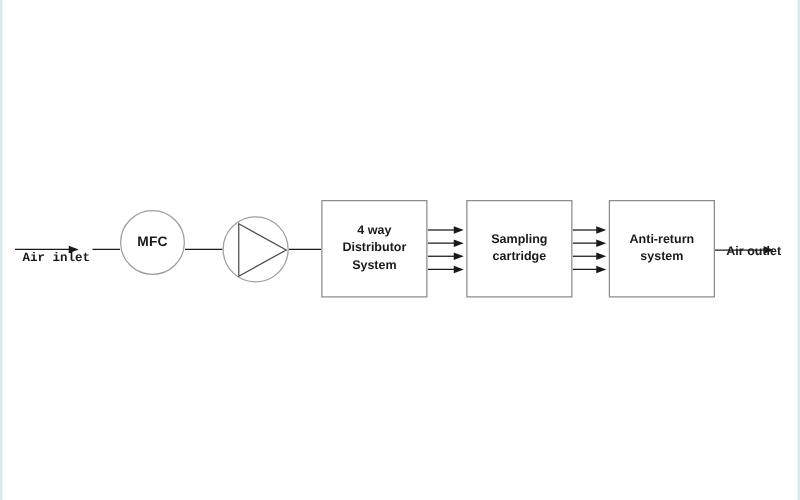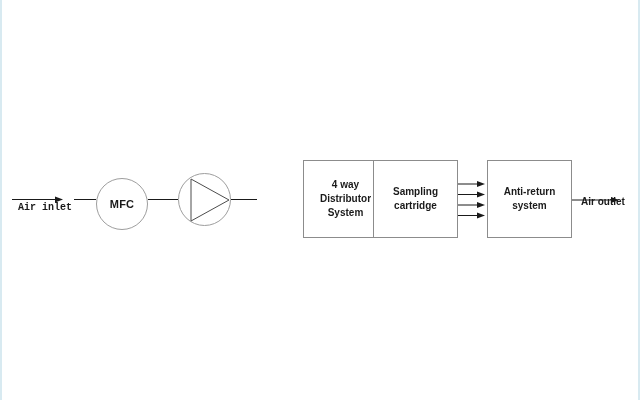--- a/index.html
+++ b/index.html
@@ -36,21 +36,21 @@
     box-sizing: border-box;
     border: 1.5px solid #9e9e9e;
     border-radius: 50%;
     background: #ffffff;
     display: flex;
     align-items: center;
     justify-content: center;
   }
   .circle-mfc {
     left: 96px;
-    top: 178px;
+    top: 168px;
     width: 52px;
     height: 52px;
     font-size: 11px;
     font-weight: 600;
     color: #1a1a1a;
     letter-spacing: 0.2px;
   }
   .circle-pump {
     left: 178px;
     top: 173px;
@@ -70,21 +70,21 @@
     align-items: center;
     justify-content: center;
     text-align: center;
     font-size: 10px;
     font-weight: 600;
     line-height: 1.4;
     color: #1a1a1a;
     white-space: pre-line;
     padding: 2px;
   }
-  .box-distributor { left: 257px; margin-left: 46px; }
+  .box-distributor { left: 257px; }
   .box-sampling    { left: 373px; }
   .box-antireturn  { left: 487px; }
   .io-label {
     position: absolute;
     font-size: 10px;
     font-weight: 700;
     color: #1a1a1a;
     white-space: nowrap;
   }
   .label-air-inlet  { left: 18px;  top: 202px; width: 44px; text-align: left; font-family: Liberation Mono, monospace; }

